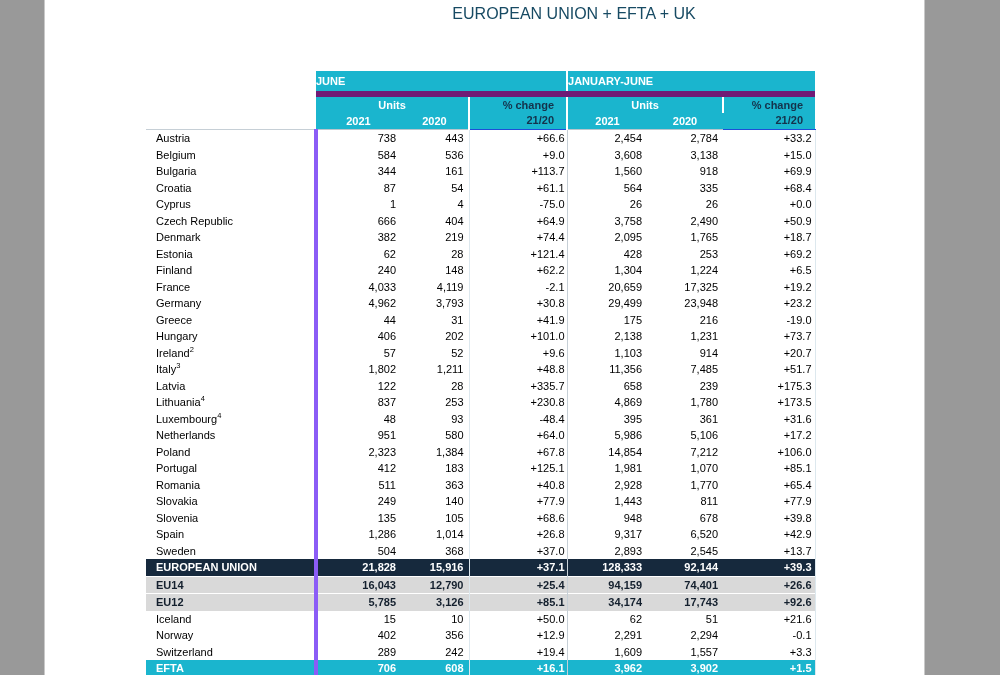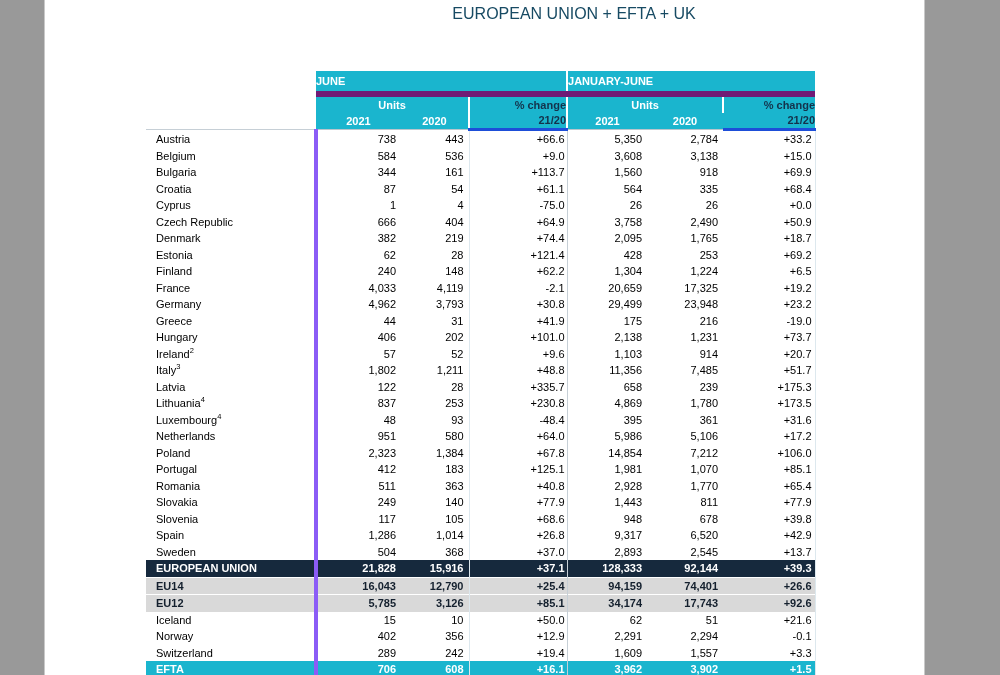--- a/index.html
+++ b/index.html
@@ -57,24 +57,24 @@
   }
   thead th.divider-right { border-right: 2px solid #ffffff; }
   thead tr.band2 th.units {
     height: 16px;
     text-align: center;
     vertical-align: middle;
   }
   thead th.chg {
     text-align: right;
     color: #14324b;
-    padding-right: 0;
+    padding-right: 12px;
     vertical-align: middle;
     line-height: 15px;
-    border-bottom: 3px solid #1d4ed8;
+    border-bottom: 1px solid #1d4ed8;
   }
   thead tr.band3 th.year {
     height: 16px;
     text-align: center;
     vertical-align: middle;
     border-bottom: 1px solid #b9c6cd;
   }
   
   tbody td {
     padding: 0;
@@ -140,21 +140,21 @@
         <th class="year">2021</th>
         <th class="year">2020</th>
       </tr>
     </thead>
     <tbody>
         <tr class="country">
           <td class="name"><span>Austria</span></td>
           <td class="num">738</td>
           <td class="num j2020">443</td>
           <td class="jchg">+66.6</td>
-          <td class="num">5,350</td>
+          <td class="num">2,454</td>
           <td class="num jj2020">2,784</td>
           <td class="jjchg">+33.2</td>
         </tr>
         <tr class="country">
           <td class="name"><span>Belgium</span></td>
           <td class="num">584</td>
           <td class="num j2020">536</td>
           <td class="jchg">+9.0</td>
           <td class="num">3,608</td>
           <td class="num jj2020">3,138</td>
@@ -344,21 +344,21 @@
           <td class="name"><span>Slovakia</span></td>
           <td class="num">249</td>
           <td class="num j2020">140</td>
           <td class="jchg">+77.9</td>
           <td class="num">1,443</td>
           <td class="num jj2020">811</td>
           <td class="jjchg">+77.9</td>
         </tr>
         <tr class="country">
           <td class="name"><span>Slovenia</span></td>
-          <td class="num">117</td>
+          <td class="num">135</td>
           <td class="num j2020">105</td>
           <td class="jchg">+68.6</td>
           <td class="num">948</td>
           <td class="num jj2020">678</td>
           <td class="jjchg">+39.8</td>
         </tr>
         <tr class="country">
           <td class="name"><span>Spain</span></td>
           <td class="num">1,286</td>
           <td class="num j2020">1,014</td>

